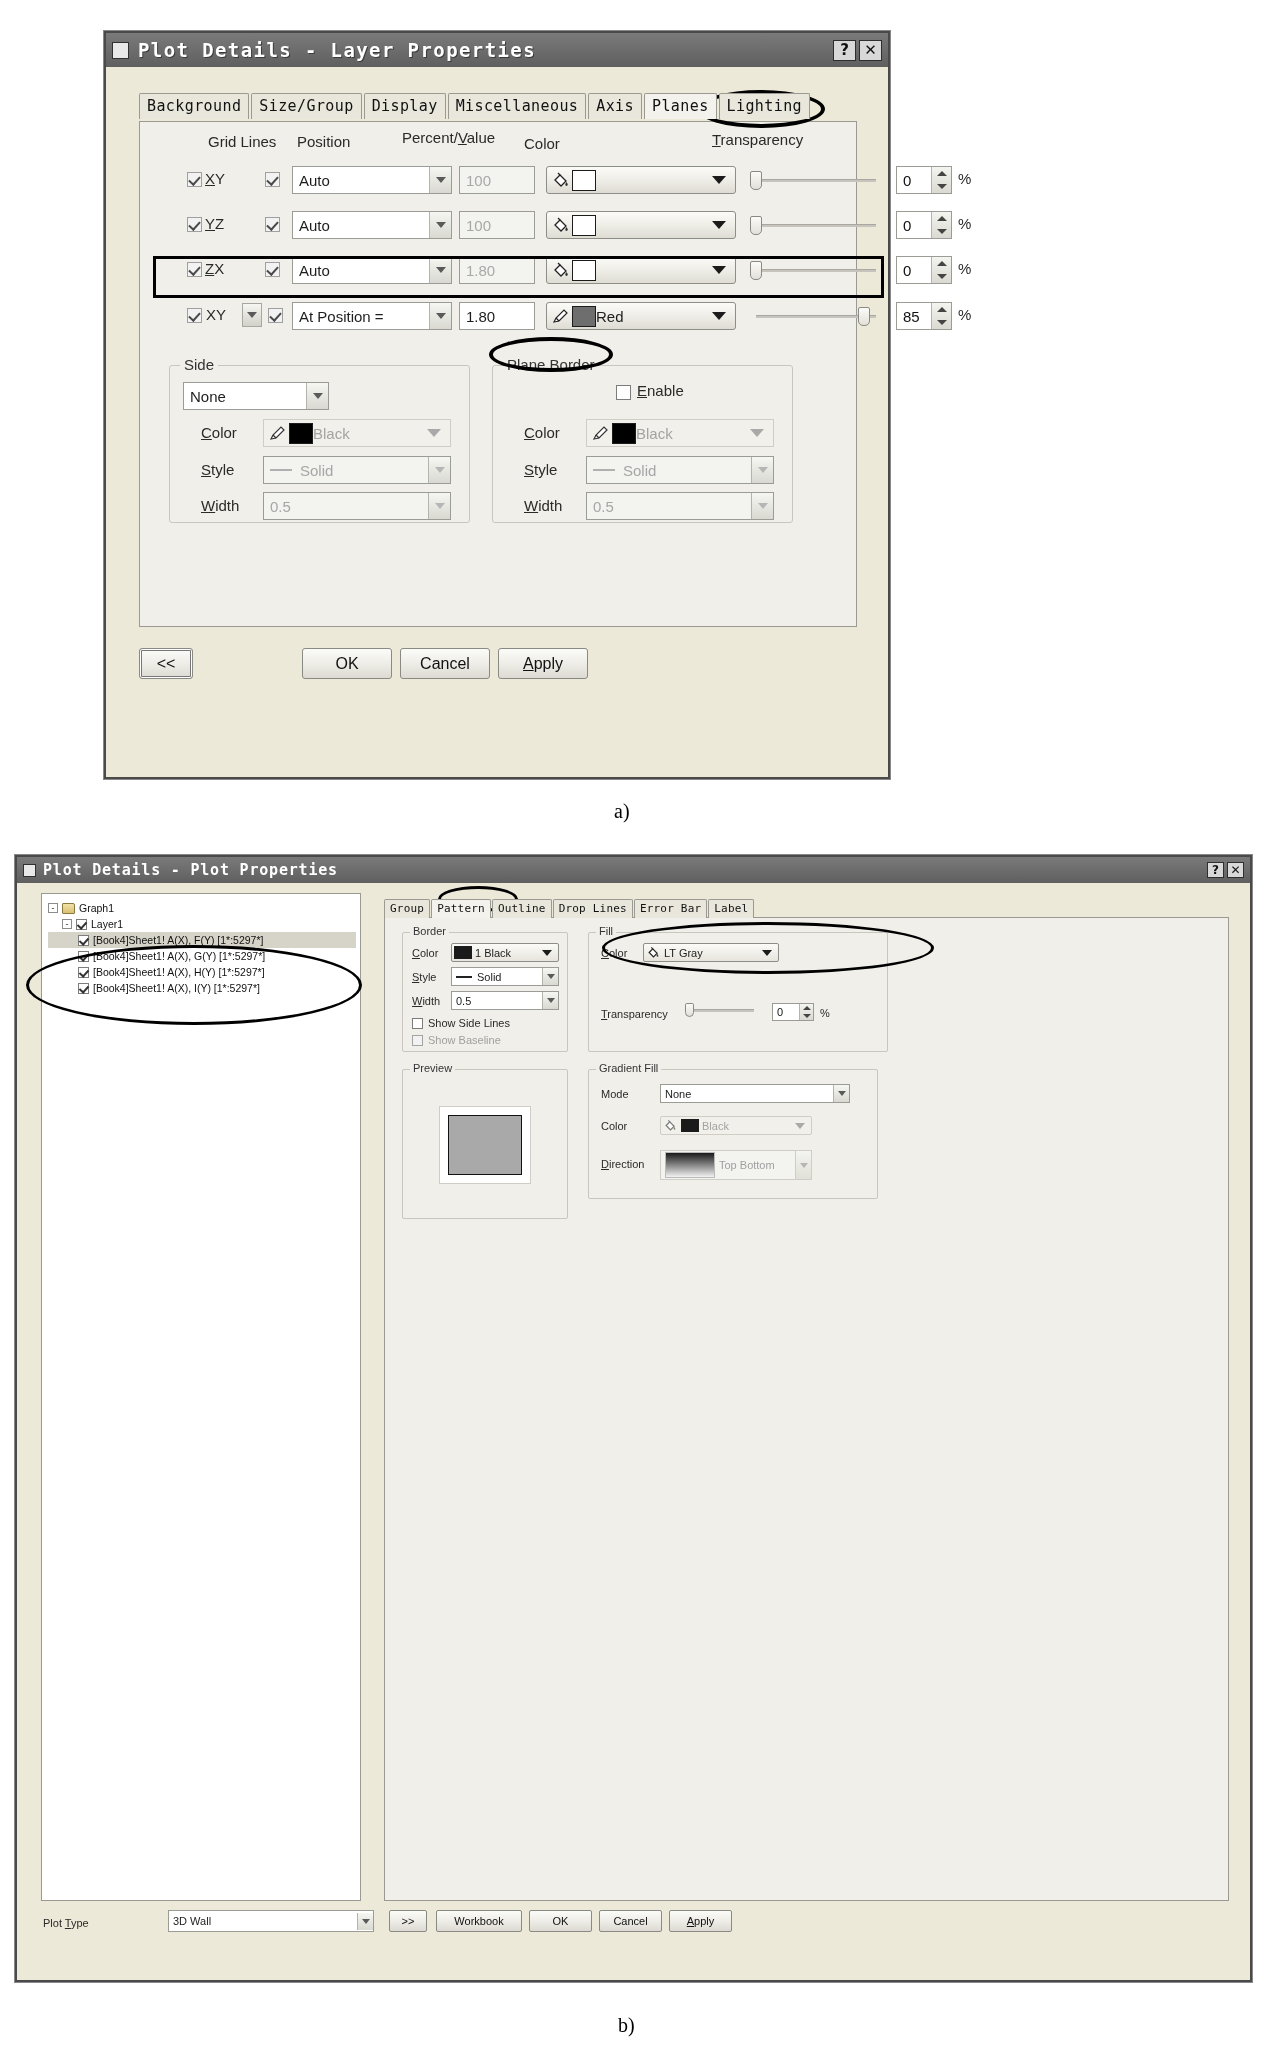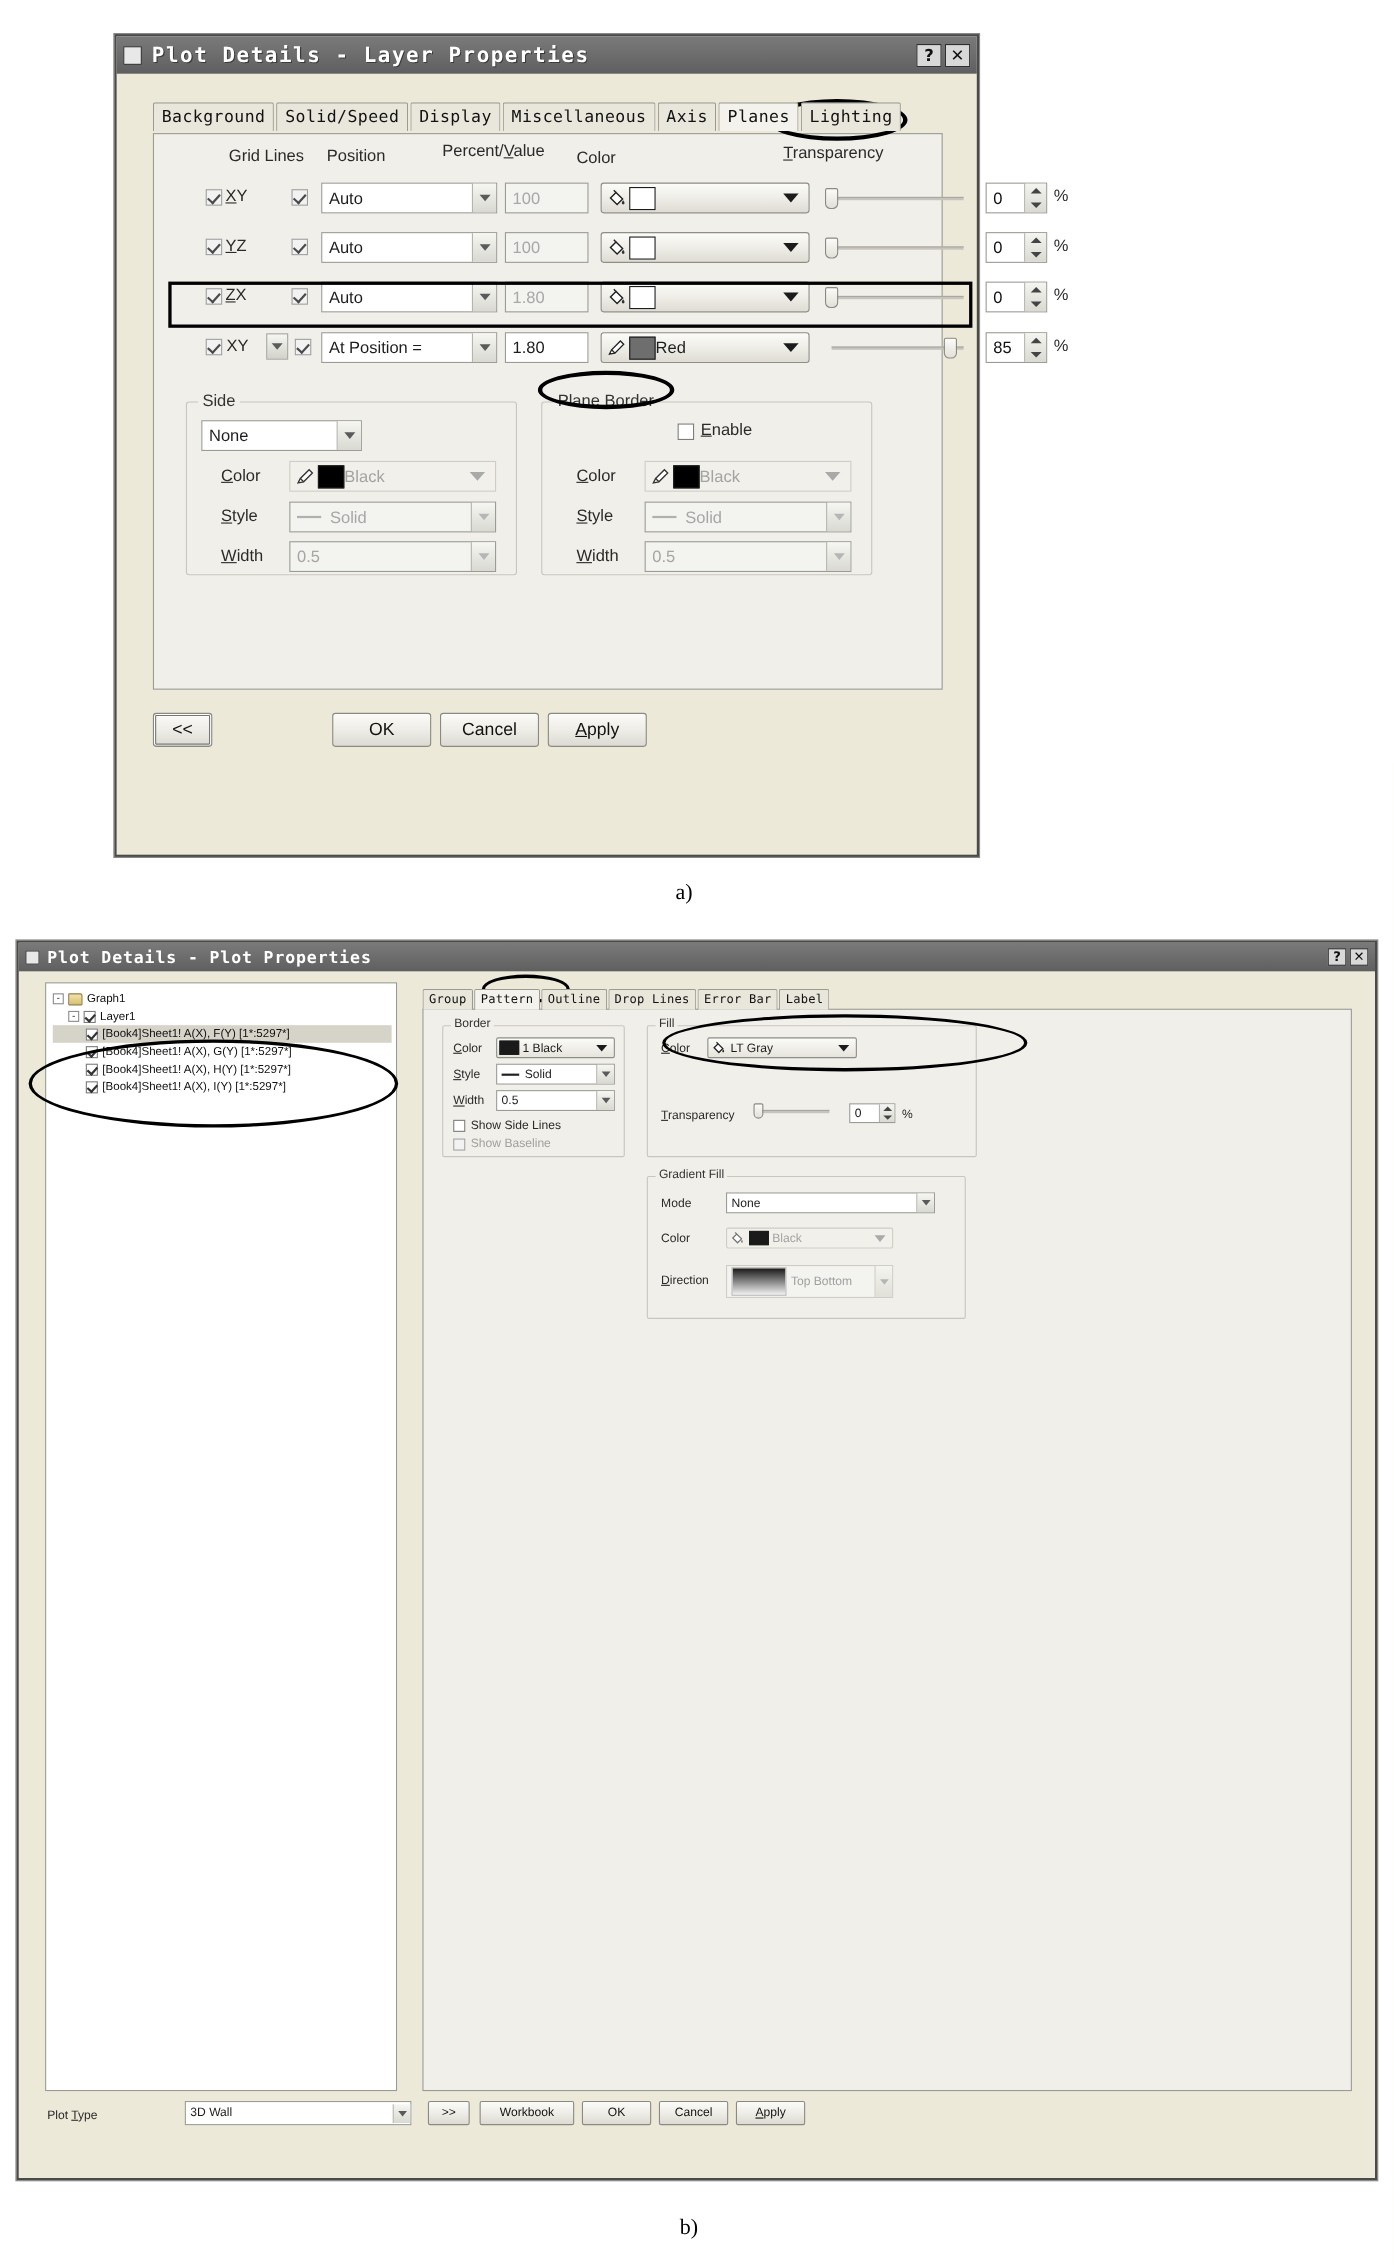--- a/index.html
+++ b/index.html
@@ -329,21 +329,21 @@
     <div class="title-ico"></div>
     <div class="title-text">Plot Details - Layer Properties</div>
     <div class="title-btns">
       <div class="tbtn">?</div>
       <div class="tbtn">✕</div>
     </div>
   </div>
 
   <div class="tabrow" style="position:absolute; left:33px; top:60px;">
     <div class="tab">Background</div>
-    <div class="tab">Solid/Speed</div>
+    <div class="tab">Size/Group</div>
     <div class="tab">Display</div>
     <div class="tab">Miscellaneous</div>
     <div class="tab">Axis</div>
     <div class="tab active">Planes</div>
     <div class="tab">Lighting</div>
   </div>
 
   <div class="panel" style="position:absolute; left:33px; top:88px; width:718px; height:506px;">
 
     <div class="lbl" style="position:absolute; left:68px; top:11px;">Grid Lines</div>
@@ -695,20 +695,26 @@
       <div class="b-spin" style="position:absolute; left:183px; top:70px; width:42px;">
         <span>0</span>
         <span class="btns">
             <i class="up"></i>
             <i class="dn"></i>
           </span>
       </div>
       <span class="b-lbl" style="position:absolute; left:231px; top:74px;">%</span>
     </div>
 
+    <div class="b-group" style="left:17px; top:151px; width:166px; height:150px;">
+      <span class="gt">Preview</span>
+      <div style="position:absolute; left:36px; top:36px; width:92px; height:78px; background:#fff; border:1px solid #cfcdc6; display:flex; align-items:center; justify-content:center;">
+        <div style="width:74px; height:60px; background:#a9a9a9; border:1px solid #111;"></div>
+      </div>
+    </div>
 
     <div class="b-group" style="left:203px; top:151px; width:290px; height:130px;">
       <span class="gt">Gradient Fill</span>
 
       <span class="b-lbl" style="position:absolute; left:12px; top:18px;">Mode</span>
       <div class="b-combo" style="position:absolute; left:71px; top:14px; width:190px;">
         <span>None</span>
           <span class="arrow"></span>
       </div>
 

